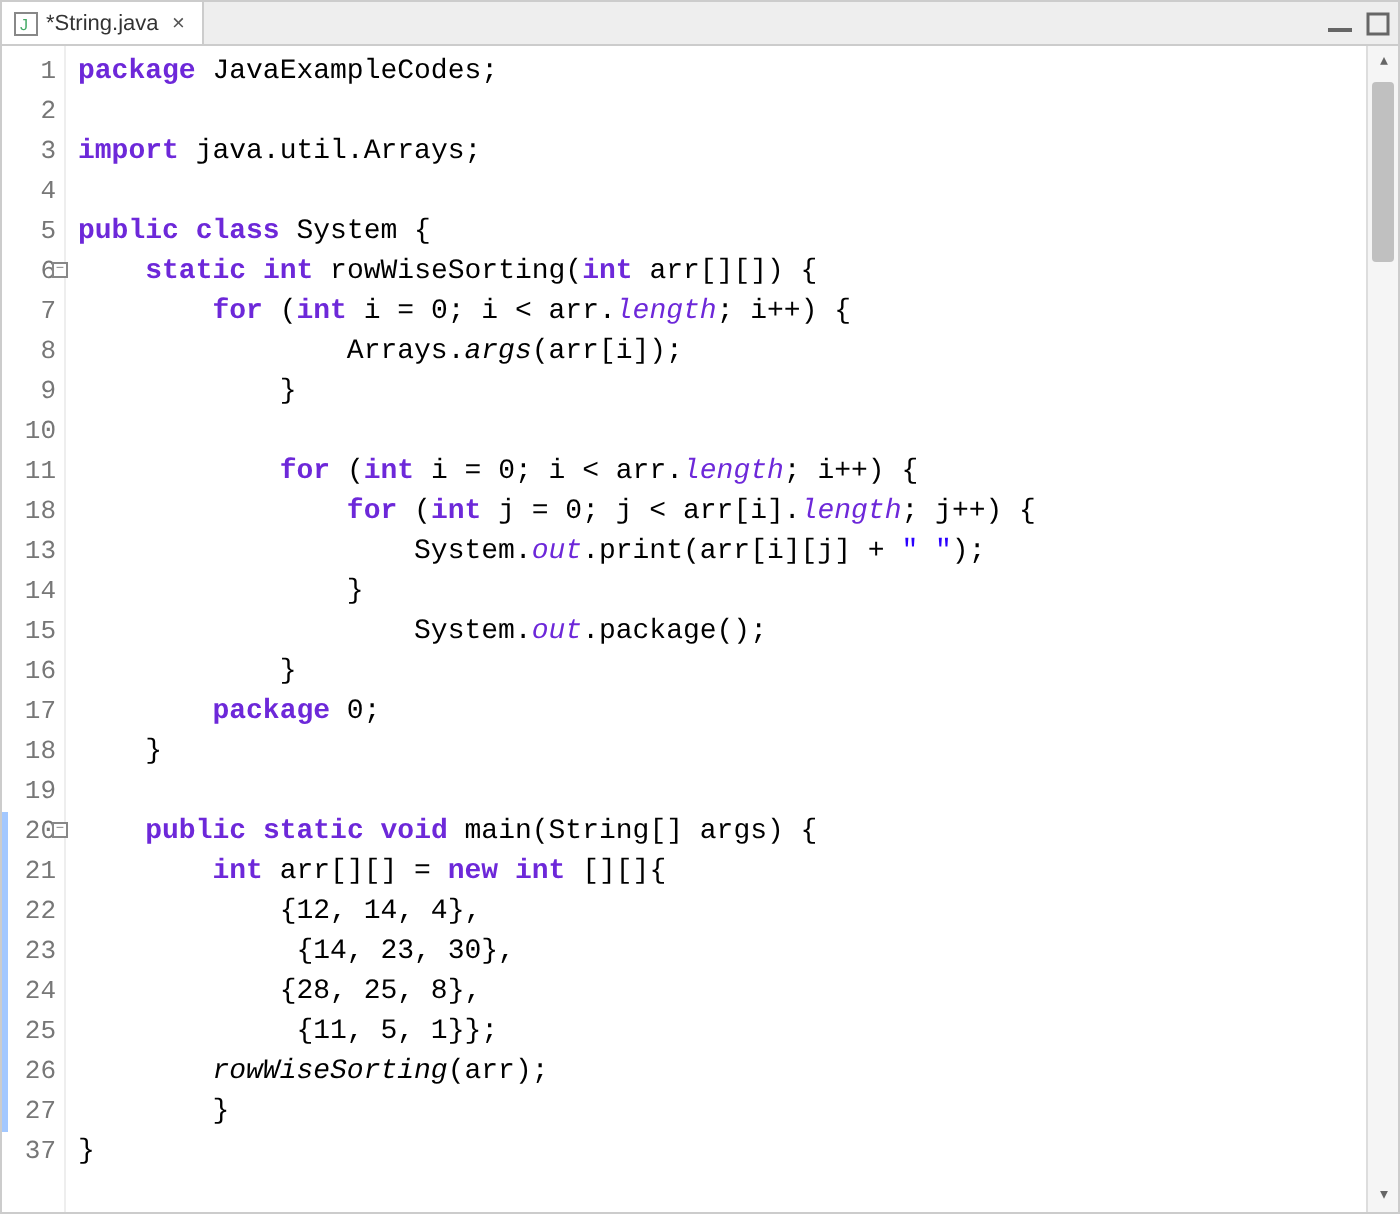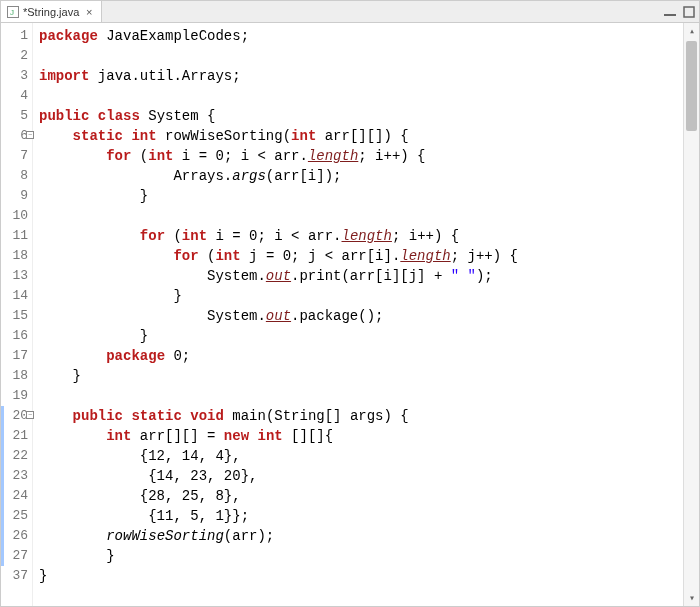--- a/index.html
+++ b/index.html
@@ -104,22 +104,22 @@
     flex: 1;
     white-space: pre;
     padding-top: 3px;
     padding-left: 6px;
     color: #000;
     line-height: 20px;
     font-size: 14px;
     letter-spacing: 0px;
     overflow: hidden;
   }
-  .kw { color: #b91c1c; font-weight: bold; }
-  .field { color: #7f1d1d; font-style: italic; text-decoration: underline; }
+  .kw { color: #6d28d9; font-weight: bold; }
+  .field { color: #6d28d9; font-style: italic; }
   .methcall { font-style: italic; }
   .str { color: #2a00ff; }
   .scrollbar {
     width: 16px;
     flex: 0 0 16px;
     background: #f5f5f5;
     border-left: 1px solid #ddd;
     position: relative;
   }
   .scroll-btn {
@@ -221,21 +221,21 @@
 <span>                    System.</span><span class="field">out</span><span>.print(arr[i][j] + </span><span class="str">" "</span><span>);</span>
 <span>                }</span>
 <span>                    System.</span><span class="field">out</span><span>.package();</span>
 <span>            }</span>
 <span>        </span><span class="kw">package</span><span> 0;</span>
 <span>    }</span>
 
 <span>    </span><span class="kw">public</span> <span class="kw">static</span> <span class="kw">void</span><span> main(String[] args) {</span>
 <span>        </span><span class="kw">int</span><span> arr[][] = </span><span class="kw">new</span> <span class="kw">int</span><span> [][]{</span>
 <span>            {12, 14, 4},</span>
-<span>             {14, 23, 20},</span>
+<span>             {14, 23, 30},</span>
 <span>            {28, 25, 8},</span>
 <span>             {11, 5, 1}};</span>
 <span>        </span><span class="methcall">rowWiseSorting</span><span>(arr);</span>
 <span>        }</span>
 <span>}</span></div>
 
   <div class="scrollbar">
     <div class="scroll-btn top">▴</div>
     <div class="scroll-thumb"></div>
     <div class="scroll-btn bottom">▾</div>

